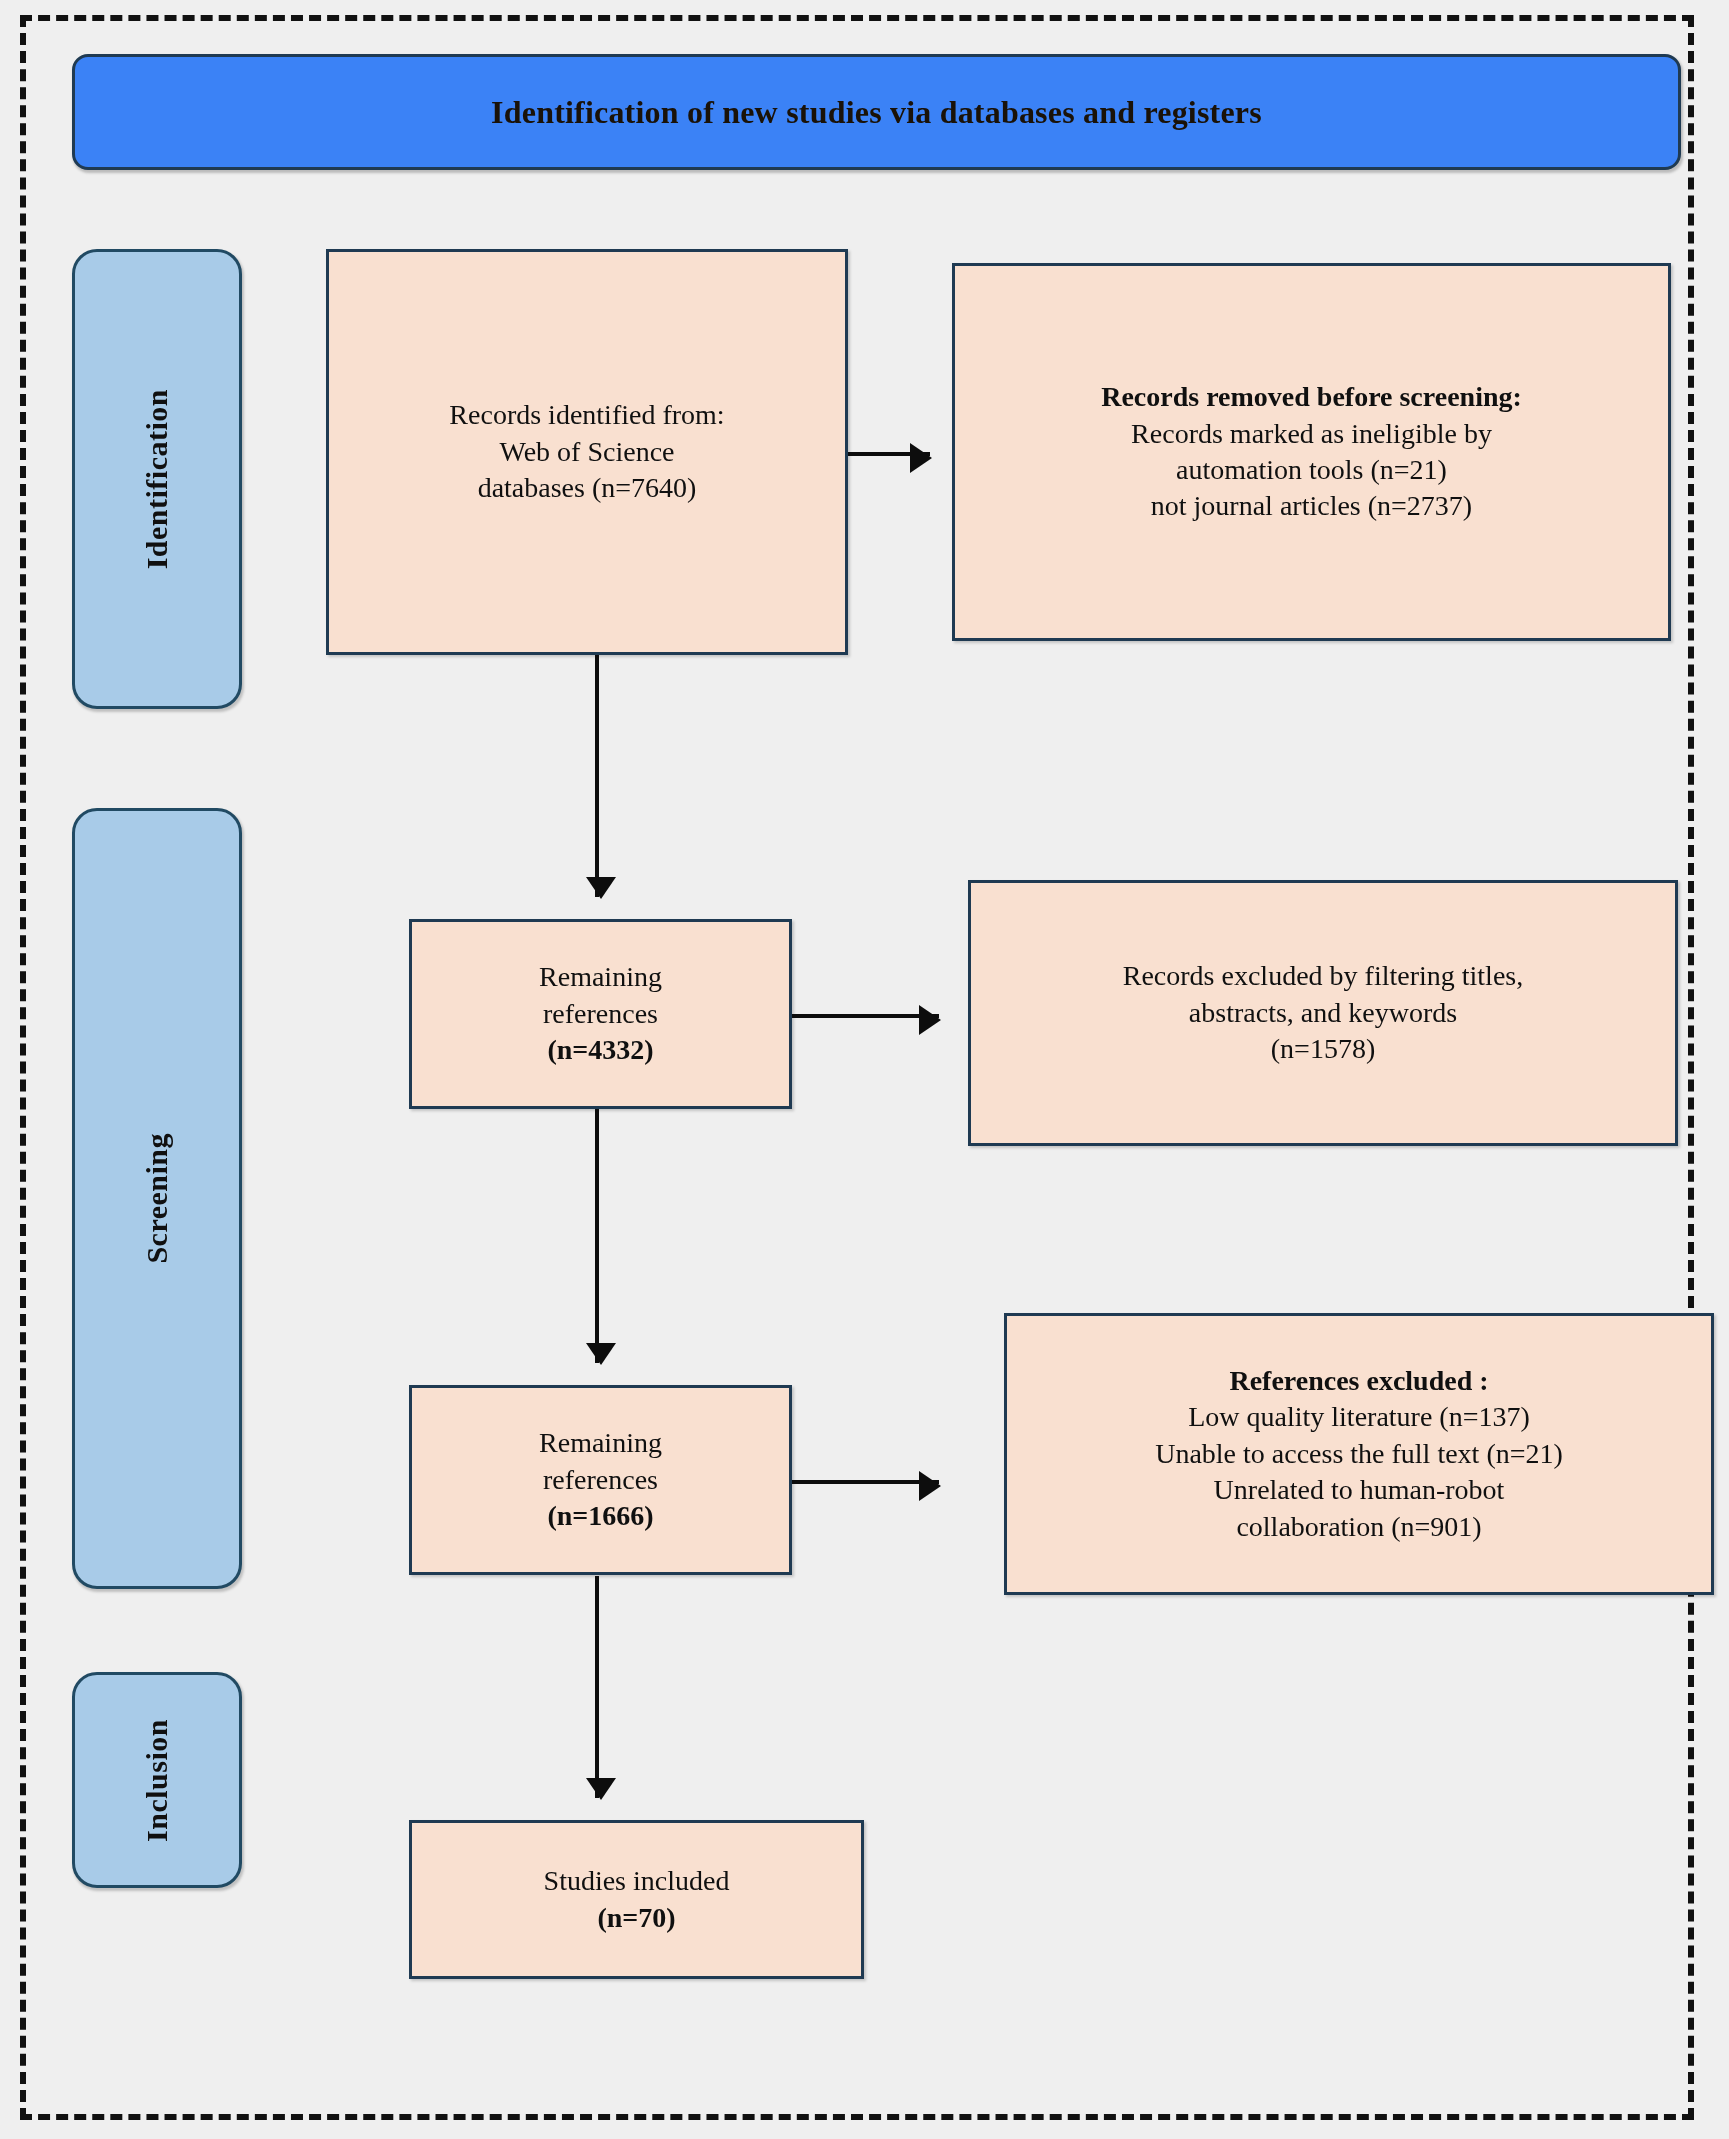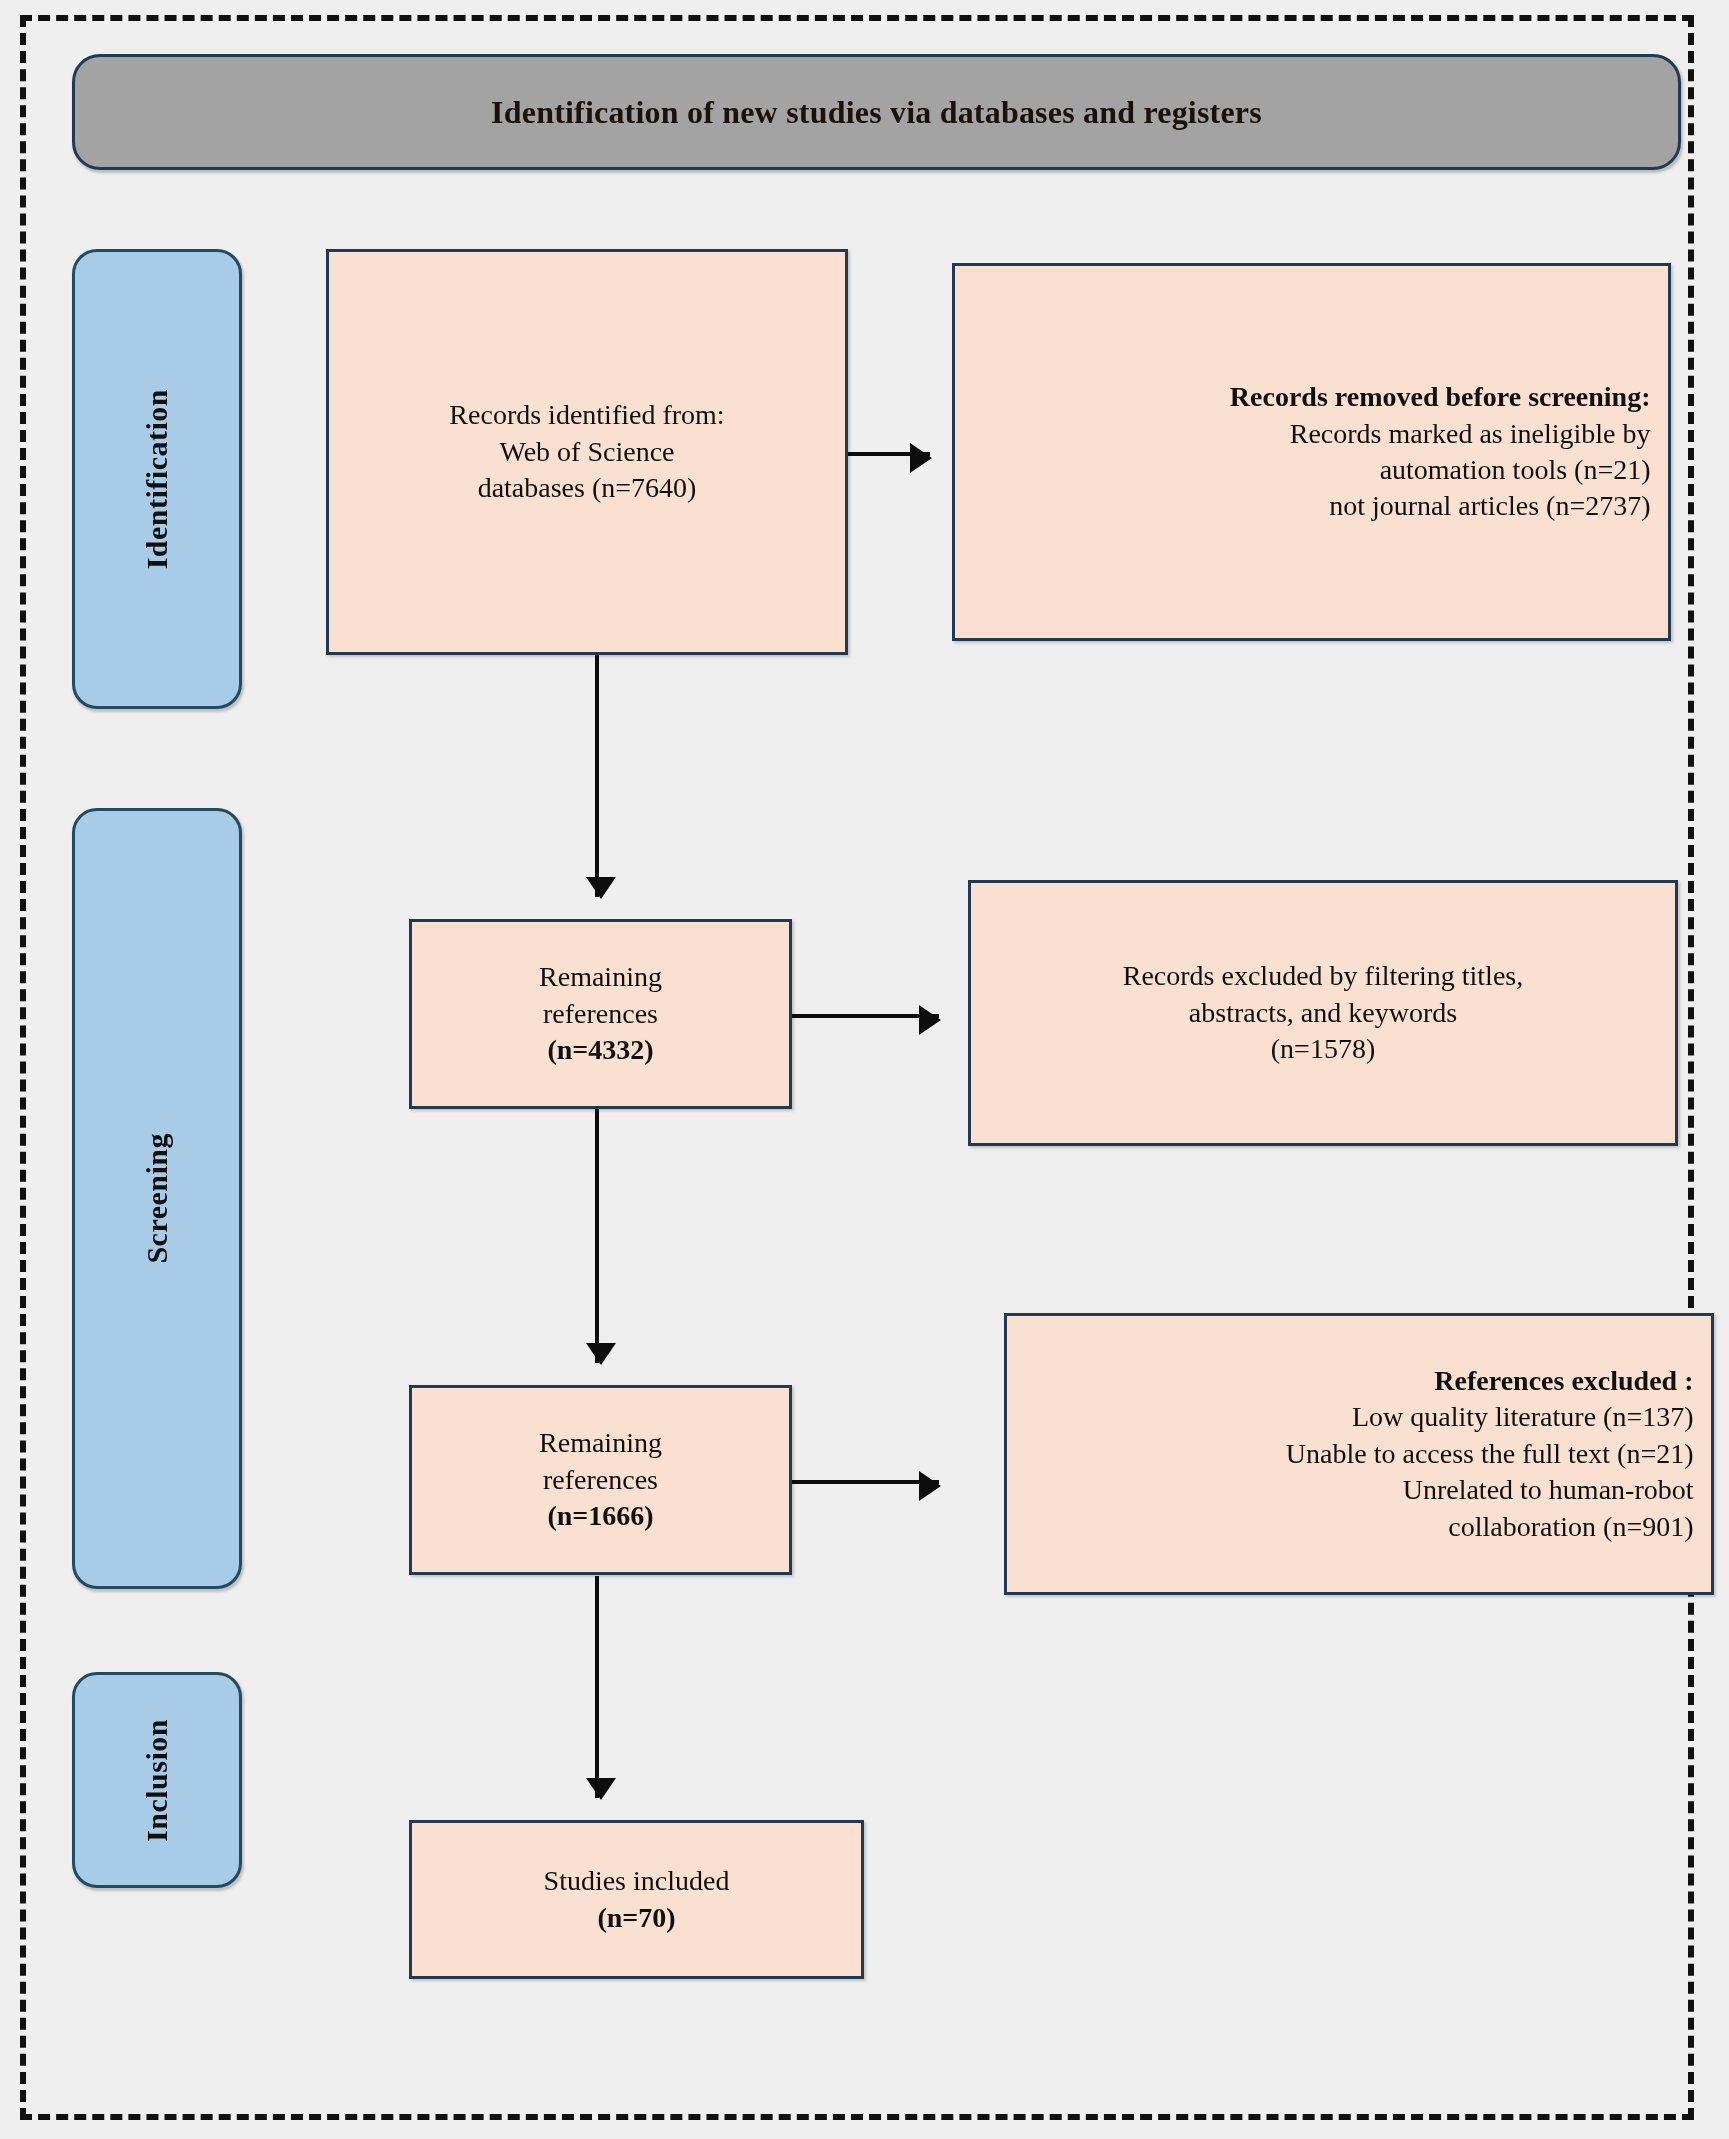--- a/index.html
+++ b/index.html
@@ -28,23 +28,23 @@
     background: transparent;
   }
 
   
   #header-banner {
     position: absolute;
     left: 72px;
     top: 54px;
     width: 1609px;
     height: 116px;
-    background: #a3a3a3;
+    background: #3b82f6;
     border: 3.6px solid #1F3A52;
-    border-radius: 28px;
+    border-radius: 16px;
     box-sizing: border-box;
     display: flex;
     align-items: center;
     justify-content: center;
     box-shadow: 1.5px 2.1px 2.6px rgba(0,0,0,0.22);
   }
   #header-banner .banner-text {
     font-size: 32px;
     font-weight: bold;
     color: #1a1208;
@@ -89,21 +89,21 @@
     box-shadow: 1.5px 2.1px 2.6px rgba(0,0,0,0.18);
   }
   .flow-box .line {
     font-size: 28px;
     line-height: 1.30;
     color: #101010;
     white-space: pre-wrap;
   }
   .flow-box.centered .line { text-align: center; }
   .flow-box.left-aligned   { padding: 0 17.5px; }
-  .flow-box.left-aligned .line { text-align: right; }
+  .flow-box.left-aligned .line { text-align: center; }
   .line.bold { font-weight: bold; }
 
   #box-identified      { left: 326px;  top: 249px;  width: 522px; height: 406px; }
   #box-removed         { left: 952px; top: 263px;  width: 719px; height: 378px; }
   #box-remaining-1     { left: 409px;  top: 919px; width: 383px;  height: 190px; }
   #box-excluded-1      { left: 960px; top: 880px; width: 710px; height: 266px; margin-left: 8px; }
   #box-remaining-2     { left: 409px;  top: 1385px; width: 383px;  height: 190px; }
   #box-excluded-2      { left: 960px; top: 1313px; width: 710px; height: 282px; margin-left: 44px; }
   #box-included        { left: 409px;  top: 1820px; width: 455px;  height: 159px; }
 

